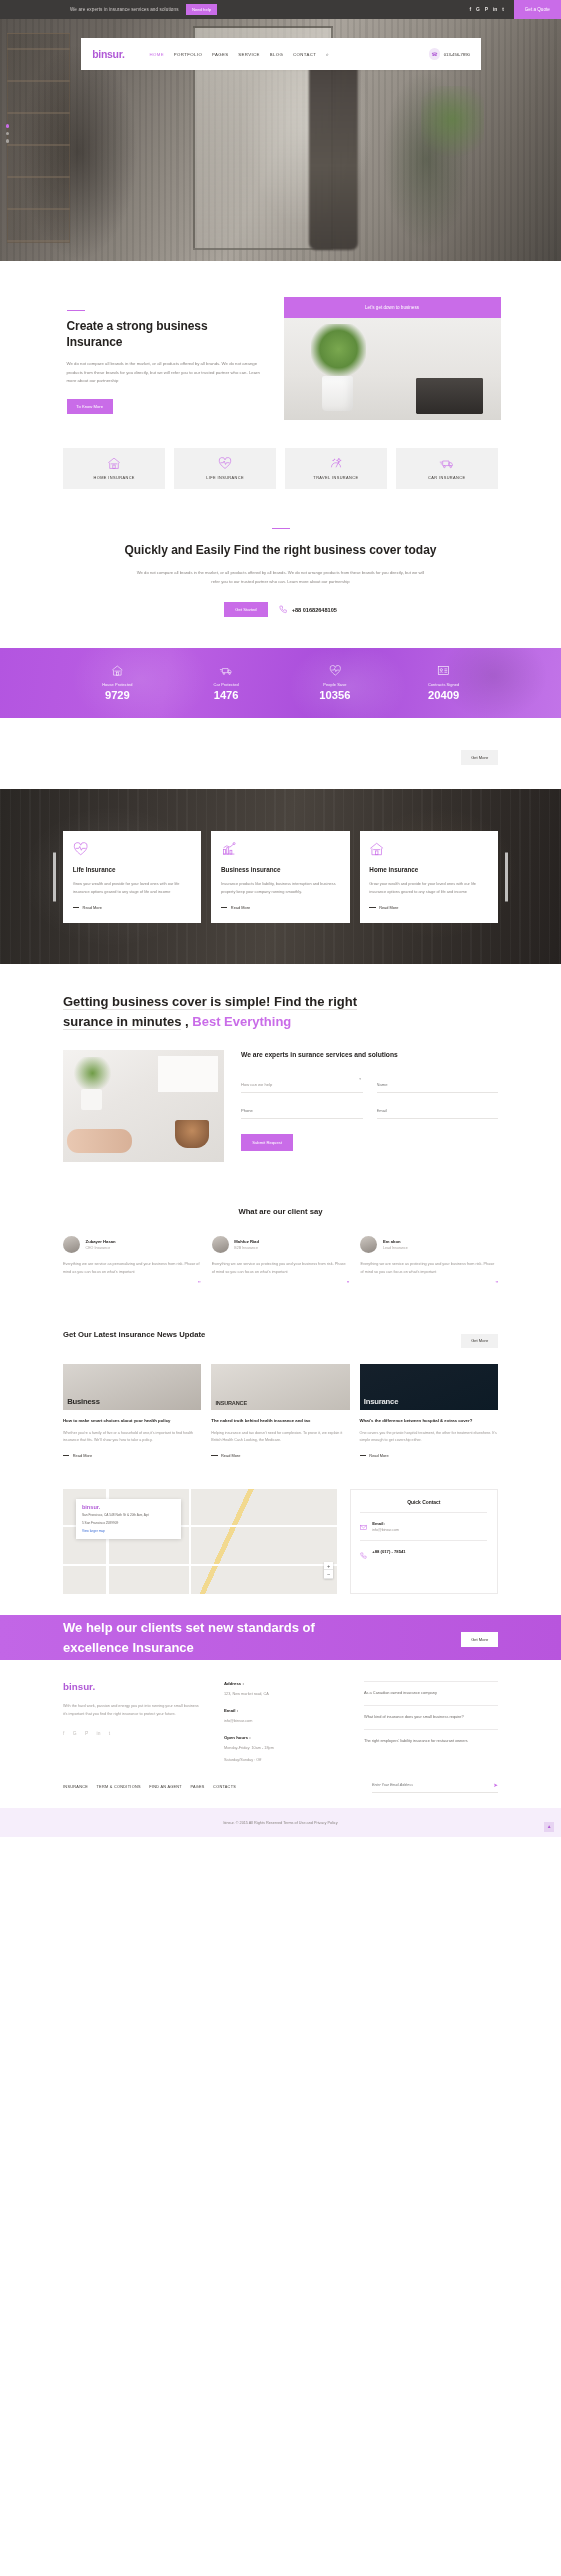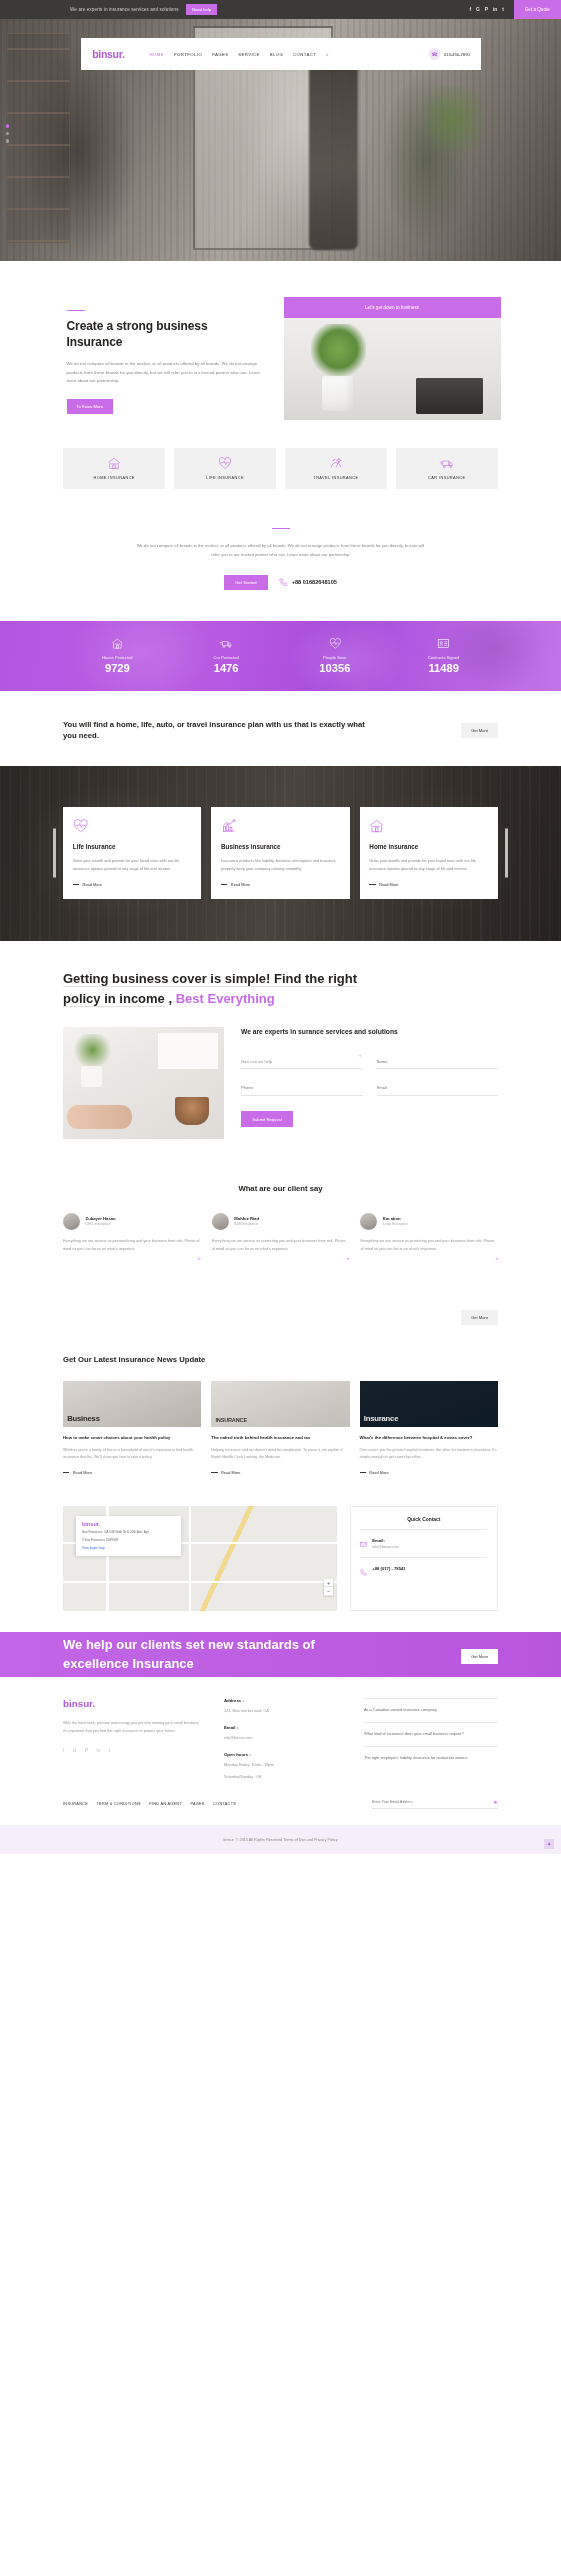--- a/index.html
+++ b/index.html
@@ -277,21 +277,21 @@
   .cl-av { width: 17px; height:17px; border-radius:50%;
     background: linear-gradient(160deg,#cfc9c3,#8e8781); flex:none; }
   .cl-name { font-size: 4.2px; color:#262321; font-weight:600; }
   .cl-role { font-size: 3.6px; color:#a9a4a0; margin-top:1.4px; }
   .cl-text { font-size: 3.8px; line-height: 2.0; color:#9a9592; margin-top: 8.4px; }
   .quote { color:#c96ce8; font-size: 7.7px; text-align:right; margin-top: 2.8px; }
 
   
   .news { background:#fff; padding: 17px 0 24px; }
   .news-head { width:435px; margin:0 auto; display:flex; align-items:flex-start; }
-  .news-head h3 { font-size: 7.7px; line-height:1.45; color:#262321; font-weight:700; width:231px;margin-top:48px; }
+  .news-head h3 { font-size: 7.7px; line-height:1.45; color:#262321; font-weight:700; width:231px; }
   .news-row { width: 435px; margin: 15.4px auto 0; display:flex; gap: 9.8px; }
   .news-card { flex:1; }
   .news-img { height: 46px; position:relative; overflow:hidden; }
   .ni1 { background: linear-gradient(160deg,#d9d5d0,#b7b1aa); }
   .ni2 { background: linear-gradient(160deg,#e0dcd7,#c2bdb6); }
   .ni3 { background: linear-gradient(160deg,#15202b,#0d1b26); }
   .ni-word { position:absolute; left:4.2px; bottom:4px; font-size:7.7px; font-weight:700;
     color:rgba(255,255,255,.9); letter-spacing:-0.2px; }
   .ni1 .ni-word { color:#2c2a27; }
   .ni2 .ni-word { color:#3a3733; font-size:5.6px; }
@@ -490,20 +490,21 @@
           <path d="M1 9 H5"></path>
             <path d="M2.5 12 H5"></path>
         </svg>
       </span>
       <span class="lbl">CAR INSURANCE</span>
     </div>
   </div>
 
   <section class="quick-sec">
     <div class="bar-center"></div>
+    <h2 class="center">Quickly and Easily Find the right business cover today</h2>
     <p class="quick-p">We do not compare all brands in the market, or all products offered by all brands. We do not arrange products from these brands for you directly, but we will refer you to our trusted partner who can. Learn more about our partnership</p>
     <div class="quick-actions">
       <button class="btn-sm">Get Started</button>
       <div class="phone-blk">
         <span class="ic">
           <svg width="8.4" height="8.4" viewBox="0 0 16 16" fill="none" stroke="#c96ce8" stroke-width="1.2">
             <path d="M3 2 L6 2 L7 6 L5.5 7.2 A8 8 0 0 0 8.8 10.5 L10 9 L14 10 L14 13 A1.5 1.5 0 0 1 12.5 14.5 C7 14 2 9 1.5 3.5 A1.5 1.5 0 0 1 3 2Z"></path>
           </svg>
         </span>
         <span class="num">+88 01682648105</span>
@@ -554,27 +555,26 @@
           <svg width="12.6" height="11.2" viewBox="0 0 22 20" fill="none" stroke="#fff" stroke-width="1.1">
             <rect x="2" y="3" width="18" height="14"></rect>
             <circle cx="7.5" cy="8.5" r="2"></circle>
               <path d="M5 13.5 C5 11.8 10 11.8 10 13.5"></path>
             <path d="M13 7 H18"></path>
               <path d="M13 10 H18"></path>
               <path d="M13 13 H18"></path>
           </svg>
         </div>
         <div class="cap">Contracts Signed</div>
-        <div class="num">11489</div>
+        <div class="num">20409</div>
       </div>
     </div>
   </section>
 
   <div class="strip">
-    <h3>You will find a home, life, auto, or travel insurance plan with us that is exactly what you need.</h3>
     <button class="btn-outline">Get More</button>
   </div>
 
   <section class="dark-sec">
     <div class="arrow-l"></div>
     <div class="arrow-r"></div>
     <div class="dark-inner">
       <div class="ins-card">
         <div class="ic">
           <svg width="15.4" height="14" viewBox="0 0 24 22" fill="none" stroke="#c96ce8" stroke-width="1.1">
@@ -623,21 +623,21 @@
           <span>Read More</span>
         </div>
       </div>
     </div>
   </section>
 
   <section class="form-sec">
     <div class="inner">
       <h3 class="form-title">
         <u>Getting business cover is simple! Find the right</u><br>
-        <u>policy in income</u><span> , </span><span class="accent">Best Everything</span>
+        <u>surance in minutes</u><span> , </span><span class="accent">Best Everything</span>
       </h3>
       <div class="form-row">
         <div class="form-img">
           <div class="fi-paper"></div>
           <div class="fi-plant"></div>
           <div class="fi-pot"></div>
           <div class="fi-hand"></div>
           <div class="fi-cup"></div>
         </div>
         <div class="form-fields">

